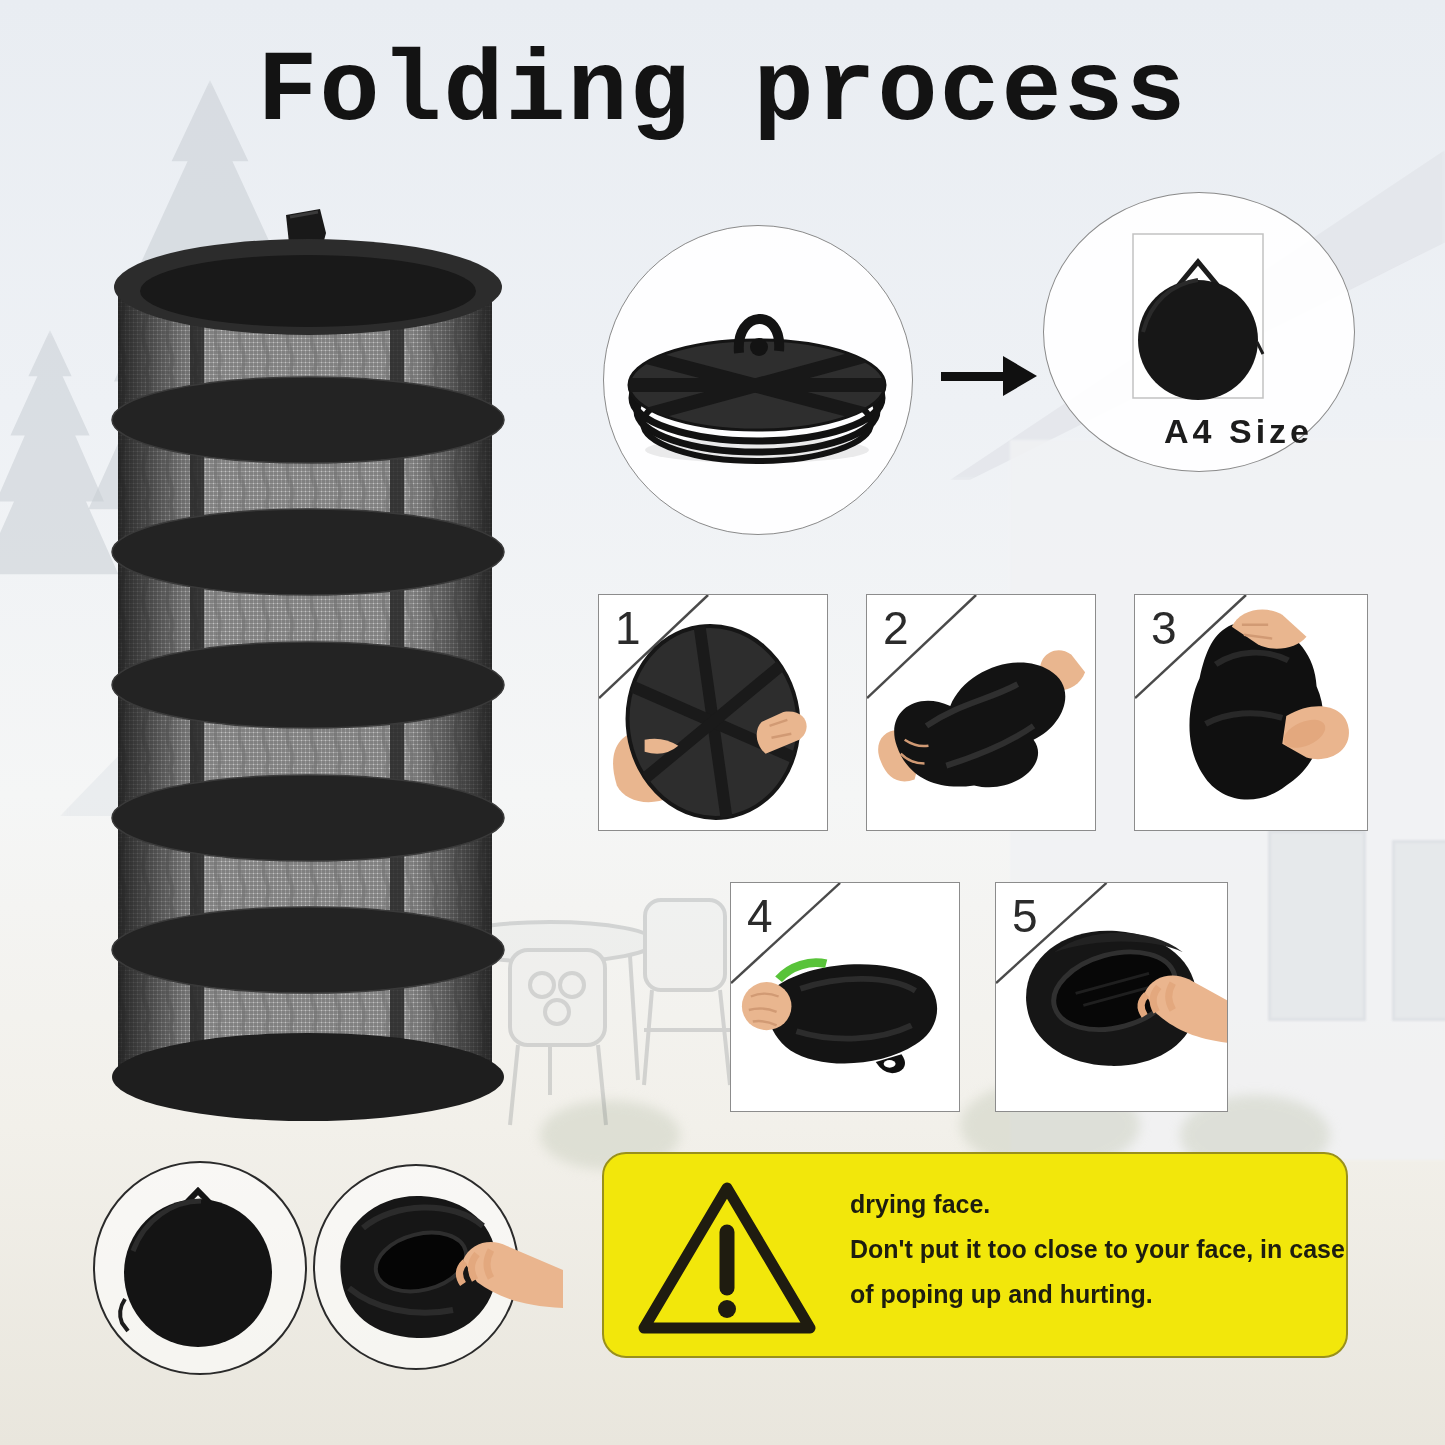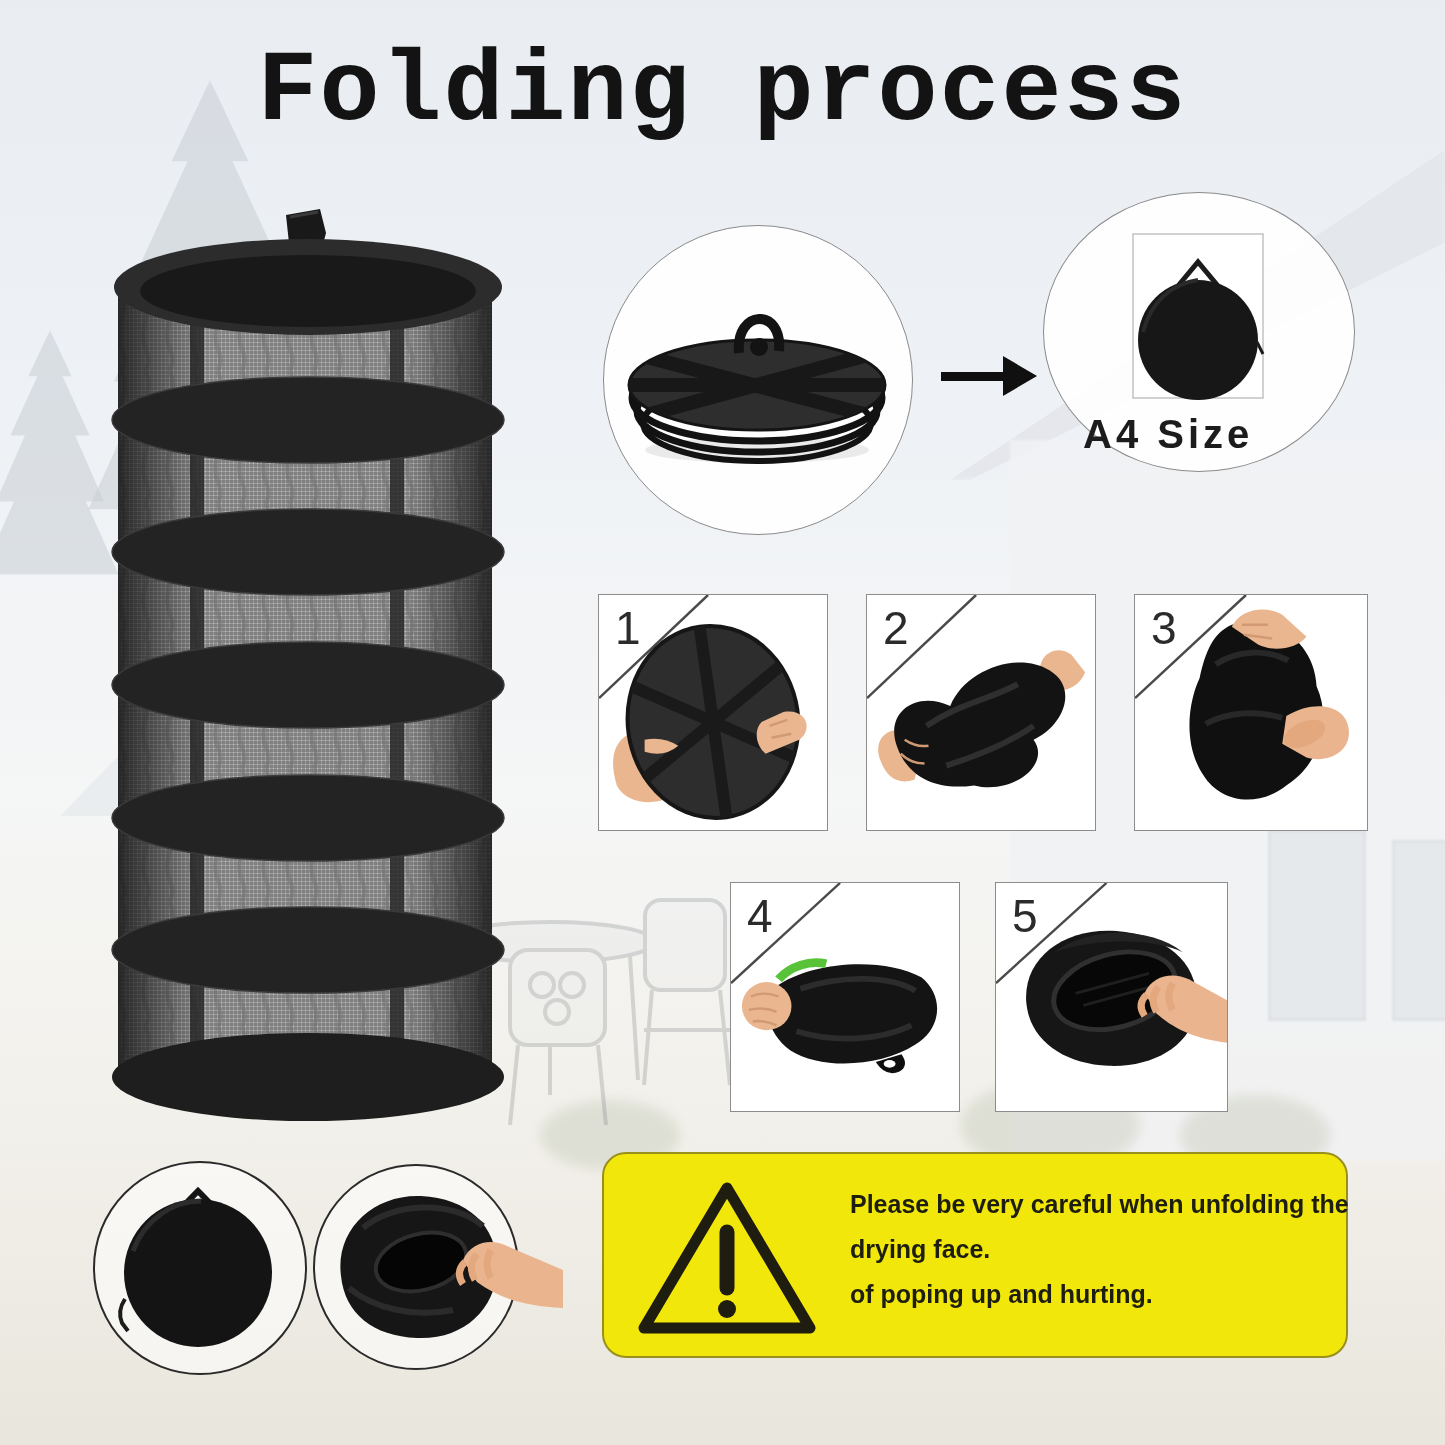--- a/index.html
+++ b/index.html
@@ -17,21 +17,21 @@
   .umb{background:#dfe3e7;opacity:.5;filter:blur(5px);clip-path:polygon(50% 0,100% 70%,0 70%);}
 
   .title{position:absolute;top:36px;left:0;width:100%;text-align:center;
          font-family:"Liberation Mono",monospace;font-weight:bold;font-size:100px;
          letter-spacing:2px;color:#131313;}
 
   .circle{position:absolute;border-radius:50%;background:rgba(255,255,255,.92);}
   .circle.thin{border:1.5px solid #8a8a8a;}
   .circle.dark{border:2px solid #2a2a2a;background:rgba(255,255,255,.55);}
 
-  .a4label{position:absolute;text-align:left;font-weight:bold;font-size:40px;
+  .a4label{position:absolute;text-align:right;font-weight:bold;font-size:34px;
            letter-spacing:4px;color:#1c1c1c;}
 
   .arrow{position:absolute;}
   .arrow .shaft{position:absolute;left:0;top:16px;width:66px;height:9px;background:#101010;}
   .arrow .head{position:absolute;left:62px;top:0;width:0;height:0;
                border-left:34px solid #101010;border-top:20px solid transparent;border-bottom:20px solid transparent;}
 
   .card{position:absolute;background:#ffffff;border:1.5px solid #8c8c8c;box-sizing:border-box;}
   .card svg{position:absolute;left:0;top:0;width:100%;height:100%;}
   .card-num{position:absolute;left:16px;top:6px;font-size:46px;font-weight:400;color:#2b2b2b;
@@ -258,19 +258,19 @@
     <path d="M152 104 q-10 10 -2 22 M164 96 q-10 12 -2 26 M178 92 q-8 14 0 28" stroke="#e3a87e" stroke-width="7" fill="none"></path>
   </svg>
 
   <div class="warning">
     <svg class="tri" width="190" height="164" viewBox="0 0 190 164">
       <path d="M95 12 L178 152 L12 152 Z" fill="none" stroke="#1f1c10" stroke-width="11" stroke-linejoin="round"></path>
       <path d="M95 56 L95 112" stroke="#1f1c10" stroke-width="15" stroke-linecap="round"></path>
       <circle cx="95" cy="133" r="9" fill="#1f1c10"></circle>
     </svg>
     <div class="wtext">
-      <div>Please be very careful when unfolding the</div>
       <div>drying face.</div>
+      <div>Don't put it too close to your face, in case</div>
       <div>of poping up and hurting.</div>
     </div>
   </div>
 
 </div>
 
 </body></html>

